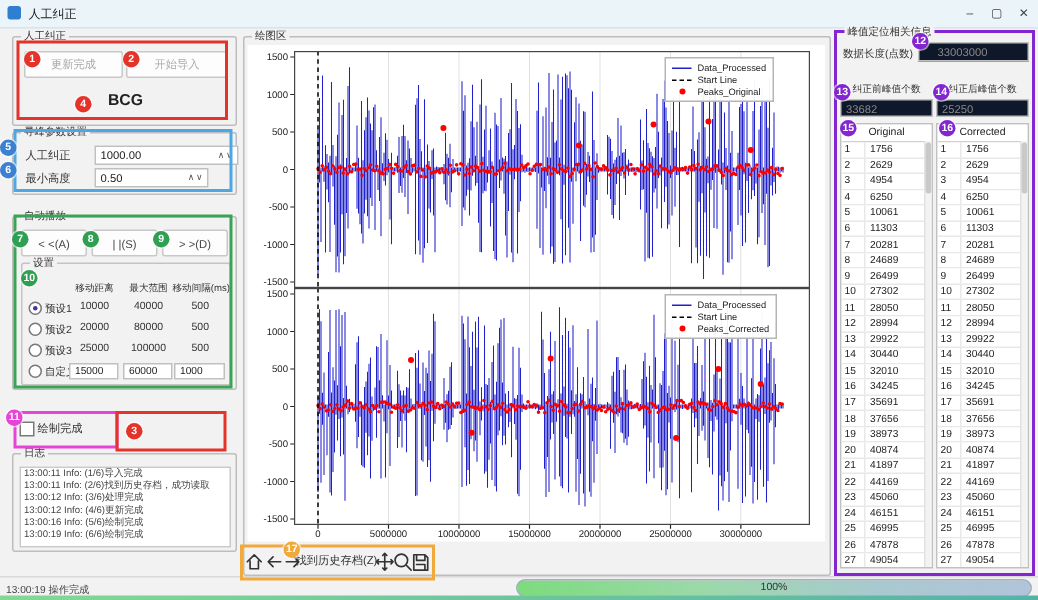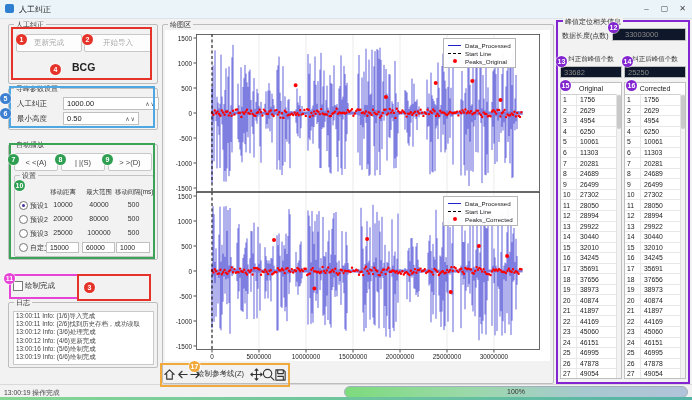--- a/index.html
+++ b/index.html
@@ -263,21 +263,21 @@
       <svg viewBox="0 0 14 14" class="ticon" style="left: 250px; top: 368px; position: absolute;">
         <path d="M7 1v12M1 7h12M7 1L5.5 2.5M7 1l1.5 1.5M7 13l-1.5-1.5M7 13l1.5-1.5M1 7l1.5-1.5M1 7l1.5 1.5M13 7l-1.5-1.5M13 7l-1.5 1.5" fill="none" stroke="#333" stroke-width="1.2" stroke-linecap="round" stroke-linejoin="round"></path>
       </svg>
       <svg viewBox="0 0 14 14" class="ticon" style="left: 262px; top: 368px; position: absolute;">
         <path d="M10 10l3 3M10.5 6a4.5 4.5 0 1 1-9 0 4.5 4.5 0 0 1 9 0z" fill="none" stroke="#333" stroke-width="1.2" stroke-linecap="round" stroke-linejoin="round"></path>
       </svg>
       <svg viewBox="0 0 14 14" class="ticon" style="left: 274px; top: 368px; position: absolute;">
         <path d="M2 2h8l2 2v9H2zM4 2v4h6V2M4 9h6v4" fill="none" stroke="#333" stroke-width="1.2" stroke-linecap="round" stroke-linejoin="round"></path>
       </svg>
     </div>
-  <div class="batchlbl" style="left:197px;top:369px;">绘制参考线(Z)</div>
+  <div class="batchlbl" style="left:197px;top:369px;">找到历史存档(Z)</div>
 
   <div class="rpanel">
     <span class="glabel" style="background:#f2f2f2;">峰值定位相关信息</span>
     <div class="lbl" style="left:4px;top:9px;font-size:7px;">数据长度(点数)</div>
     <div class="field ro" style="left:54px;top:6px;width:74px;height:13px;padding-left:12px;">33003000</div>
     <div class="lbl small" style="left:2px;top:33px;width:62px;text-align:center;">纠正前峰值个数</div>
     <div class="lbl small" style="left:66px;top:33px;width:62px;text-align:center;">纠正后峰值个数</div>
     <div class="field ro" style="left:2px;top:44px;width:62px;height:12px;">33682</div>
     <div class="field ro" style="left:66px;top:44px;width:62px;height:12px;">25250</div>
     <div class="tblwrap" id="table-original" style="left:2px;top:60px;width:62px;height:297px;">

